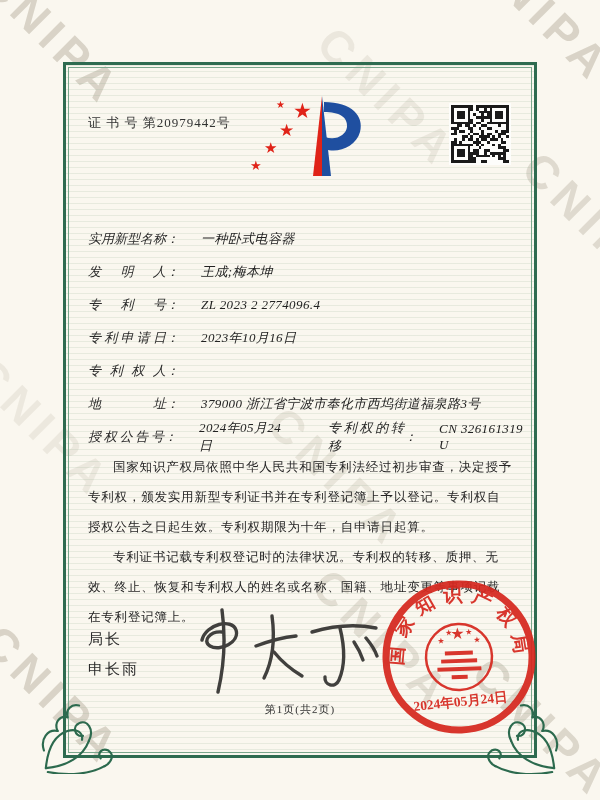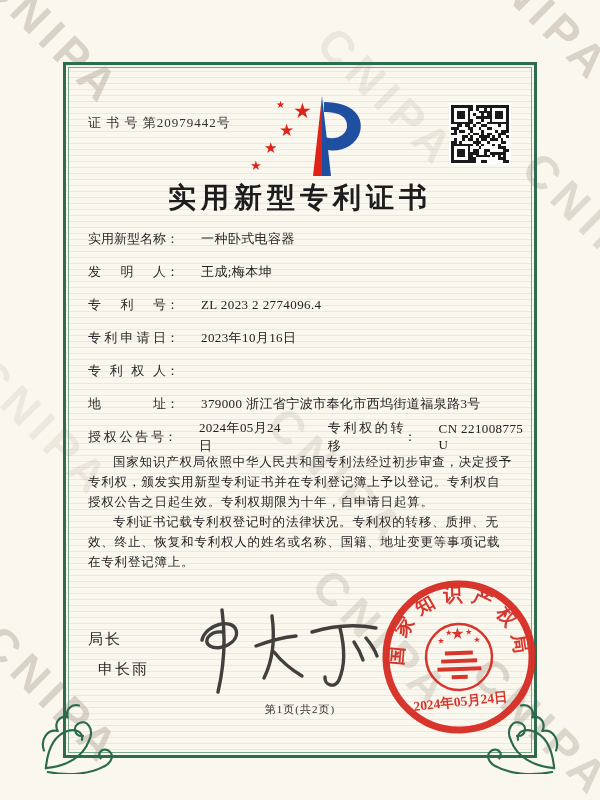--- a/index.html
+++ b/index.html
@@ -12,32 +12,32 @@
   .frame::after{content:"";position:absolute;inset:2px;border:1px solid #7BA78D;}
   .content{position:absolute;inset:0;z-index:3;}
   .certno{position:absolute;left:88px;top:94px;font-size:13px;letter-spacing:1px;color:#333;margin-top:20px;}
   .logo{position:absolute;left:240px;top:90px;width:130px;height:92px;}
   .qr{position:absolute;left:449px;top:103px;width:62px;height:62px;background:#fdfdfb;
       display:grid;grid-template-columns:repeat(21,1fr);grid-template-rows:repeat(21,1fr);
       padding:2px;box-sizing:border-box;}
   .qr .d{background:#1a1a1a;}
   .title{position:absolute;left:0;right:0;top:179px;text-align:center;font-size:28px;font-weight:700;
          letter-spacing:5px;color:#1d1d1d;}
-  .fields{position:absolute;left:88px;top:222px;right:66px;}
+  .fields{position:absolute;left:88px;top:222px;right:66px;font-style:italic;}
   .frow{height:33px;display:flex;align-items:center;font-size:13px;}
   .fpair{display:flex;align-items:center;}
   .fpair2{margin-left:36px;}
   .flabel{display:inline-block;width:78px;text-align:justify;text-align-last:justify;color:#2a2a2a;}
   .fcolon{margin-right:2px;}
   .fvalue{letter-spacing:0.4px;color:#222;margin-left:20px;}
-  .legal{position:absolute;left:88px;top:452px;width:424px;font-size:12.5px;line-height:20px;
+  .legal{position:absolute;left:88px;top:452px;width:424px;font-size:12.5px;line-height:30px;
          letter-spacing:0.8px;color:#262626;}
   .legal p{margin:0;text-indent:2em;}
   .sig-title{position:absolute;left:88px;top:630px;font-size:15px;letter-spacing:2px;}
-  .sig-name{position:absolute;left:98px;top:660px;font-size:15px;letter-spacing:2px;}
+  .sig-name{position:absolute;left:88px;top:660px;font-size:15px;letter-spacing:2px;}
   .sig-script{position:absolute;left:180px;top:600px;z-index:3;}
   .seal{position:absolute;left:379px;top:577px;width:160px;height:160px;z-index:5;opacity:0.93;
         transform:rotate(-2deg);}
   .pageinfo{position:absolute;left:0;right:0;top:702px;text-align:center;font-size:11px;letter-spacing:1px;color:#333;}
   .contnote{position:absolute;left:0;right:0;top:766px;text-align:center;font-size:12.5px;
             letter-spacing:3px;color:#3a3a3a;z-index:3;}
   .corner{position:absolute;width:88px;height:88px;z-index:4;}
   .corner.bl{left:40px;top:686px;}
   .corner.br{left:472px;top:686px;transform:scaleX(-1);}
 </style>
@@ -514,21 +514,20 @@
         <div></div>
         <div></div>
         <div></div>
         <div></div>
         <div></div>
         <div></div>
         <div class="d"></div>
         <div class="d"></div>
       </div>
 
-    <div class="title">实用新型专利证书</div>
 
     <div class="fields">
         <div class="frow">
           <span class="fpair">
             <span class="flabel">实用新型名称</span>
             <span class="fcolon">：</span>
             <span class="fvalue">一种卧式电容器</span>
           </span>
         </div>
         <div class="frow">
@@ -567,21 +566,21 @@
         </div>
         <div class="frow">
           <span class="fpair">
             <span class="flabel">授权公告号</span>
             <span class="fcolon">：</span>
             <span class="fvalue">2024年05月24日</span>
           </span>
           <span class="fpair fpair2">
             <span class="flabel">专利权的转移</span>
             <span class="fcolon">：</span>
-            <span class="fvalue">CN 221008775 U</span>
+            <span class="fvalue">CN 326161319 U</span>
           </span>
         </div>
       </div>
 
     <div class="legal">
       <p>国家知识产权局依照中华人民共和国专利法经过初步审查，决定授予专利权，颁发实用新型专利证书并在专利登记簿上予以登记。专利权自授权公告之日起生效。专利权期限为十年，自申请日起算。</p>
       <p>专利证书记载专利权登记时的法律状况。专利权的转移、质押、无效、终止、恢复和专利权人的姓名或名称、国籍、地址变更等事项记载在专利登记簿上。</p>
     </div>
 
     <div class="sig-title">局长</div>

